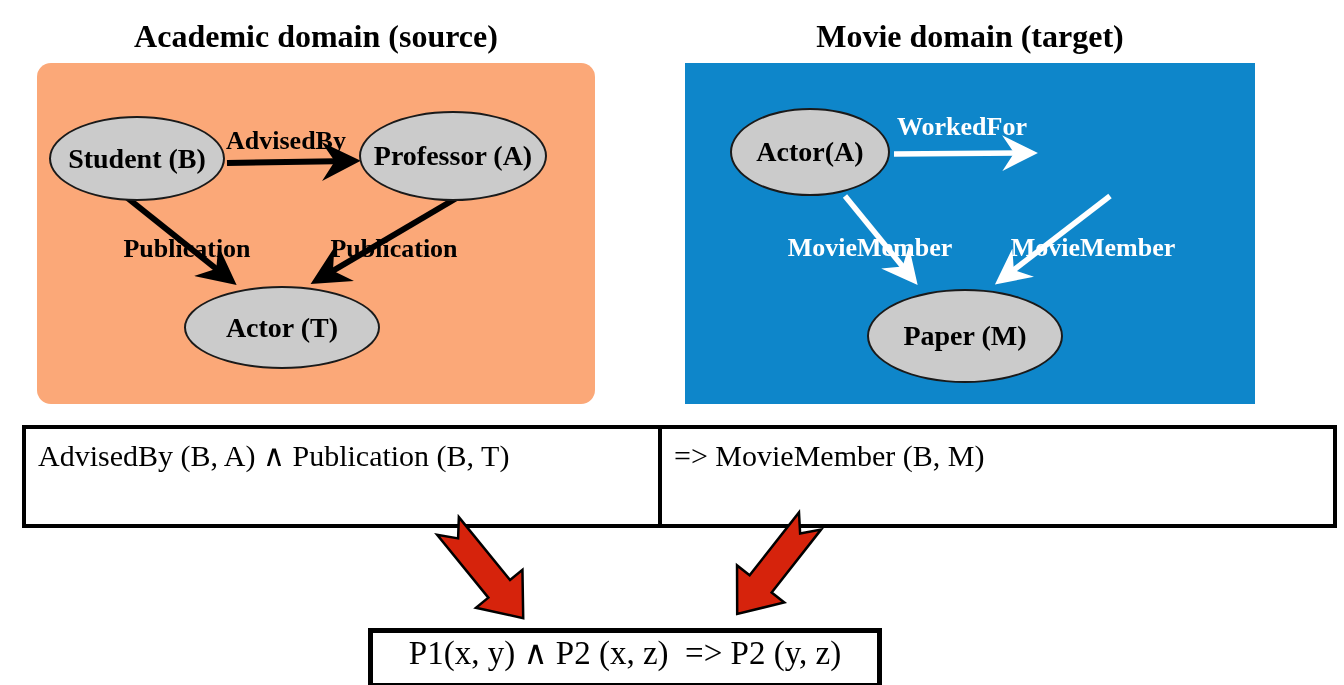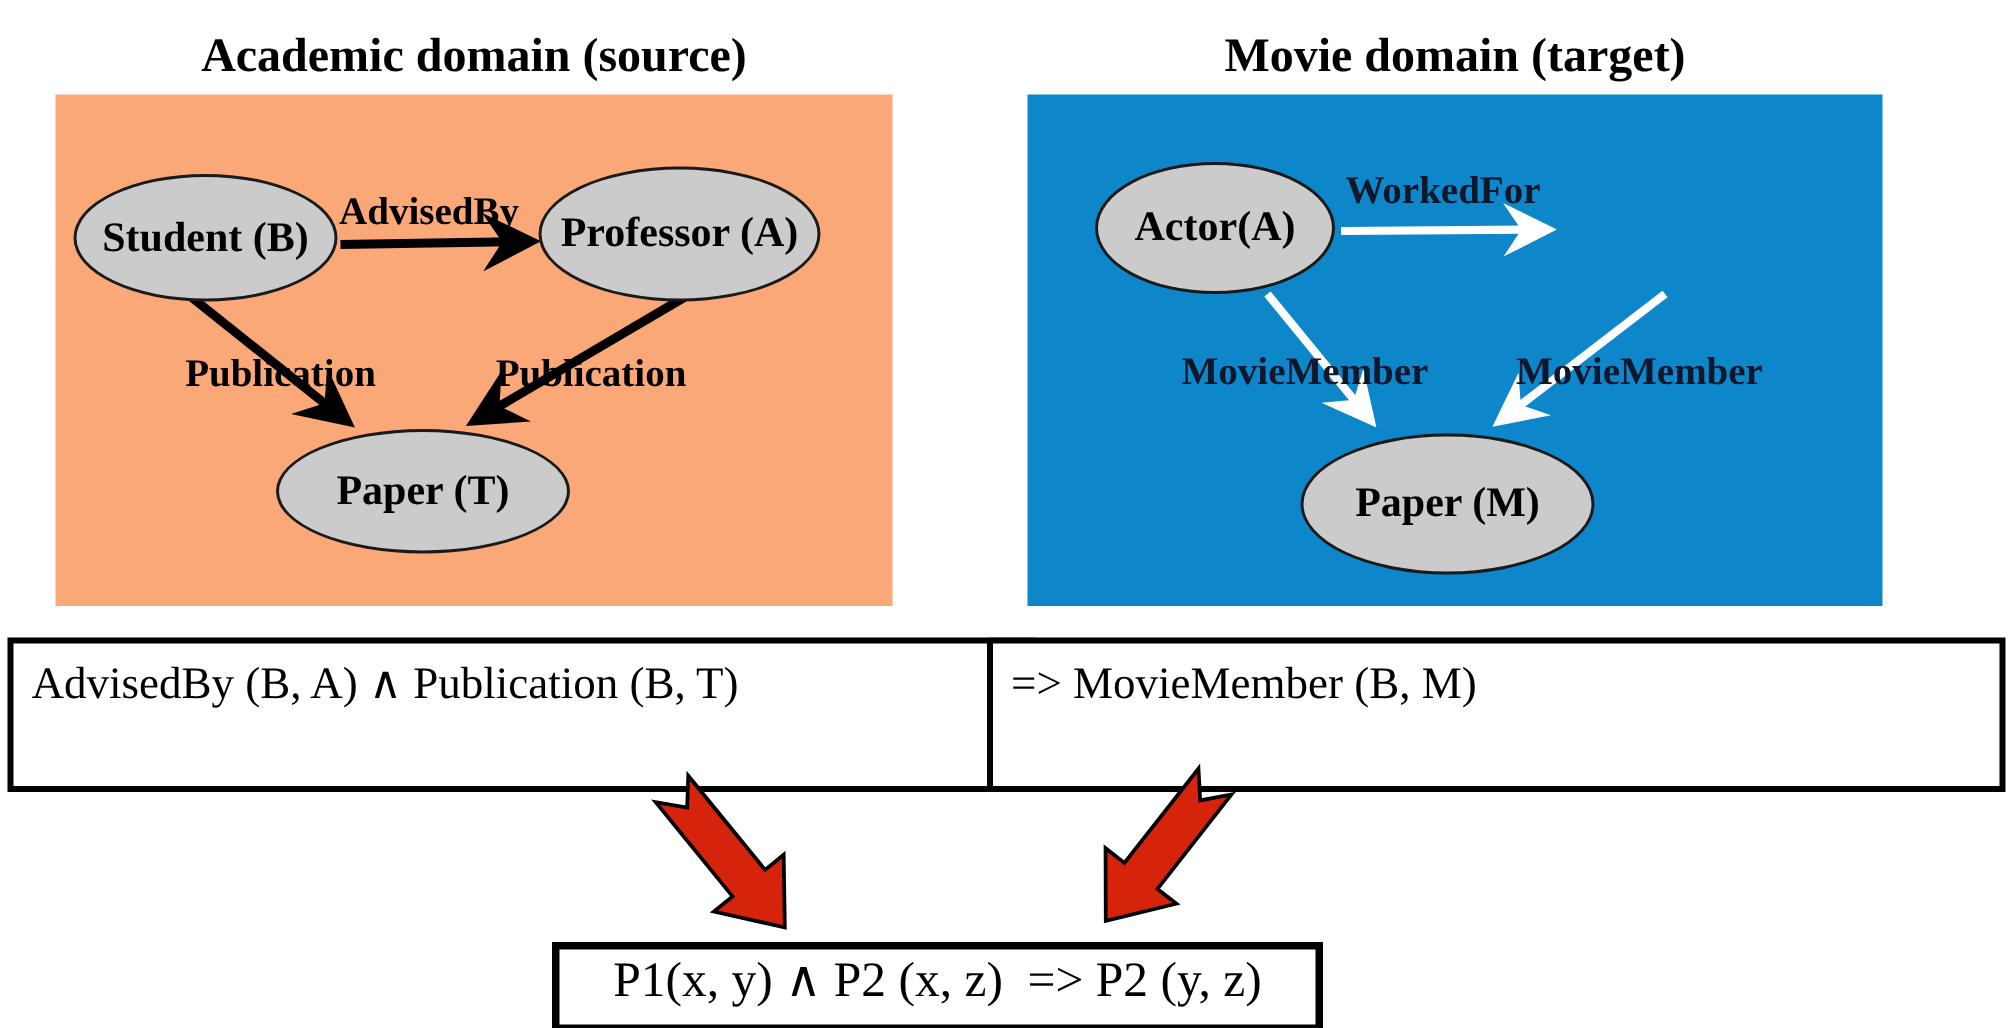--- a/index.html
+++ b/index.html
@@ -7,52 +7,52 @@
     position:relative;width:1344px;height:685px;background:#ffffff;overflow:hidden;
     font-family:"Liberation Serif","DejaVu Serif",serif;color:#000;margin-top:16px;
   }
   .panel-title{
     position:absolute;top:2px;text-align:center;
     font-size:32px;font-weight:bold;letter-spacing:0px;
   }
   #src-title{left:37px;width:558px;}
   #tgt-title{left:685px;width:570px;}
   .panel{position:absolute;top:47px;height:341px;}
-  #src-panel{left:37px;width:558px;background:#FBA878;}
+  #src-panel{left:37px;width:558px;background:#FBA878;border-radius:14px;}
   #tgt-panel{left:685px;width:570px;background:#0E86CA;}
   .edges{position:absolute;left:0;top:0;pointer-events:none;}
   .node{
     position:absolute;border-radius:50%;
     background:#CBCBCB;border:2px solid #1a1a1a;
     display:flex;align-items:center;justify-content:center;
     font-size:28px;font-weight:bold;box-sizing:border-box;
   }
   #node-student{left:12px;top:53px;width:176px;height:85px;}
   #node-professor{left:322px;top:48px;width:188px;height:90px;}
   #node-paper{left:147px;top:223px;width:196px;height:83px;}
   #node-actor{left:45px;top:45px;width:160px;height:88px;}
   #node-director{left:352px;top:46px;width:198px;height:87px;}
   #node-movie{left:182px;top:226px;width:196px;height:94px;}
   .edge-label{
     position:absolute;font-size:26px;font-weight:bold;white-space:nowrap;
     transform:translate(-50%,-50%);
   }
-  .edge-label.white{color:#0f172a;}
+  .edge-label.white{color:#ffffff;}
   #lbl-advisedby{left:249px;top:78px;}
   #lbl-pub-left{left:150px;top:186px;}
   #lbl-pub-right{left:357px;top:186px;}
   #lbl-workedfor{left:277px;top:64px;}
   #lbl-mm-left{left:185px;top:185px;}
   #lbl-mm-right{left:408px;top:185px;}
   .rule-box{
     position:absolute;background:#ffffff;border:4px solid #000;
     box-sizing:border-box;font-size:30px;line-height:47px;
     padding:3px 0 0 12px;white-space:nowrap;
   }
-  #rule-src{left:5px;top:409px;width:686px;height:103px;}
+  #rule-src{left:22px;top:409px;width:686px;height:103px;}
   #rule-tgt{left:658px;top:409px;width:679px;height:103px;}
   #rule-general{
     position:absolute;left:368px;top:612px;width:514px;height:60px;
     background:#fff;border:5px solid #000;box-sizing:border-box;
     display:flex;justify-content:center;
     font-size:33px;white-space:pre;
   }
   #red-arrows{position:absolute;left:0;top:0;pointer-events:none;}
 </style>
 </head>
@@ -74,21 +74,21 @@
       <line x1="88" y1="133" x2="192" y2="216" stroke="#000" stroke-width="6" marker-end="url(#mk-black)"></line>
       <line x1="423" y1="133" x2="282" y2="216" stroke="#000" stroke-width="6" marker-end="url(#mk-black)"></line>
     </svg>
     <div class="node" id="node-student">
       <span>Student (B)</span>
     </div>
     <div class="node" id="node-professor">
       <span>Professor (A)</span>
     </div>
     <div class="node" id="node-paper">
-      <span>Paper (T)</span>
+      <span>Actor (T)</span>
     </div>
     <div class="edge-label" id="lbl-advisedby">AdvisedBy</div>
     <div class="edge-label" id="lbl-pub-left">Publication</div>
     <div class="edge-label" id="lbl-pub-right">Publication</div>
   </div>
 
   <div class="panel" id="tgt-panel">
     <svg class="edges" width="570" height="341" viewBox="0 0 570 341">
       <defs>
         <marker id="mk-white" viewBox="0 0 12 12" refX="9" refY="6" markerWidth="6.5" markerHeight="6.5" orient="auto">

